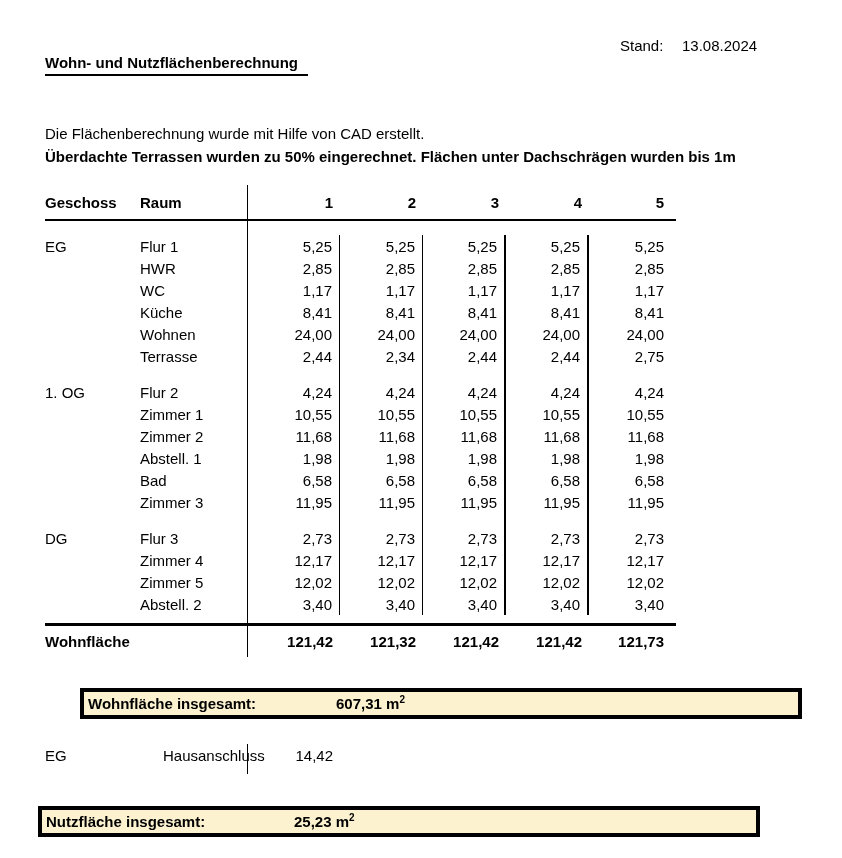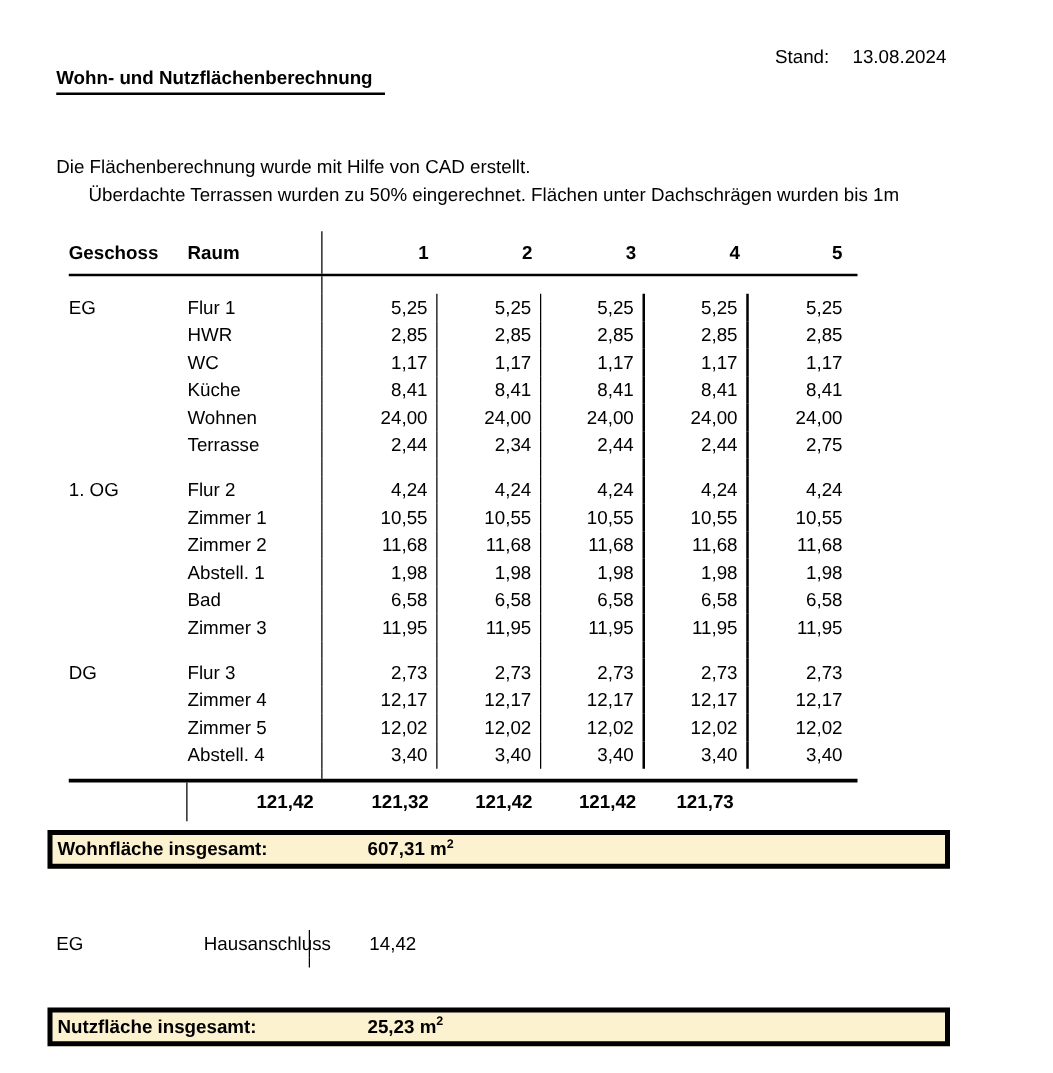--- a/index.html
+++ b/index.html
@@ -21,24 +21,24 @@
     font-weight: bold; font-size: 15px;
     border-bottom: 2px solid var(--ink);
     padding: 0 10px 3px 0;
     margin-top: 20px;
   }
   .stand-label { position: absolute; left: 620px; top: 37px; }
   .stand-date  { position: absolute; left: 682px; top: 37px; }
 
   
   .intro { position: absolute; left: 45px; top: 78px; line-height: 23px; width: 700px; margin-top: 44px; }
-  .intro .bold-line { font-weight: normal; text-align: center; }
-
-  
-  .area-table { position: absolute; left: 55px; top: 185px; width: 631px; }
+  .intro .bold-line { font-weight: bold; }
+
+  
+  .area-table { position: absolute; left: 45px; top: 185px; width: 631px; }
   .t-row {
     display: grid;
     grid-template-columns: 95px 108px 92px 83px 83px 83px 87px;
     align-items: center;
   }
   .t-row.h-row   { height: 36px; border-bottom: 2px solid var(--ink); font-weight: bold; }
   .t-row.d-row   { height: 22px; }
   .t-row.gap-row { height: 14px; }
   .t-row.sp-row  { height: 14px; }
   .t-row.end-row { height: 8px; }
@@ -59,21 +59,21 @@
   .hl-box {
     position: absolute; left: 38px; width: 722px; height: 31px;
     background: var(--hl-bg);
     border: 4px solid var(--ink);
     display: flex; align-items: center;
     font-weight: bold;
     padding-left: 4px;
   }
   .hl-box .hl-value { position: absolute; left: 252px; }
   .hl-box sup { font-size: 10px; vertical-align: super; line-height: 0; }
-  .box-wohn { top: 664px; }
+  .box-wohn { top: 688px; margin-left: 42px; }
   .box-nutz { top: 806px; }
 
   
   .mini-table { position: absolute; left: 45px; top: 744px; width: 340px; }
   .m-row {
     display: grid;
     grid-template-columns: 95px 108px 92px;
     align-items: center; height: 22px;
   }
   .m-row .c-raum { border-right: 1px solid var(--ink); margin-left: 23px; }
@@ -259,38 +259,39 @@
         <div class="c c-geschoss"></div>
         <div class="c c-raum">Zimmer 5</div>
         <div class="c c-num v1">12,02</div>
         <div class="c c-num v2">12,02</div>
         <div class="c c-num v3">12,02</div>
         <div class="c c-num v4">12,02</div>
         <div class="c c-num last">12,02</div>
       </div>
       <div class="t-row d-row">
         <div class="c c-geschoss"></div>
-        <div class="c c-raum">Abstell. 4</div>
+        <div class="c c-raum">Abstell. 2</div>
         <div class="c c-num v1">3,40</div>
         <div class="c c-num v2">3,40</div>
         <div class="c c-num v3">3,40</div>
         <div class="c c-num v4">3,40</div>
         <div class="c c-num last">3,40</div>
       </div>
     </div>
   <div class="t-row end-row">
     <div class="c c-geschoss"></div>
     <div class="c c-raum"></div>
     <div class="c"></div>
       <div class="c"></div>
     <div class="c"></div>
       <div class="c"></div>
     <div class="c"></div>
   </div>
   <div class="t-row sum-row">
+    <div class="c c-geschoss" style="grid-column: 1 / 2;">Wohnfläche</div>
     <div class="c c-raum"></div>
     <div class="c c-num">121,42</div>
     <div class="c c-num">121,32</div>
     <div class="c c-num">121,42</div>
     <div class="c c-num">121,42</div>
     <div class="c c-num last">121,73</div>
   </div>
 </div>
 
 <div class="hl-box box-wohn">

